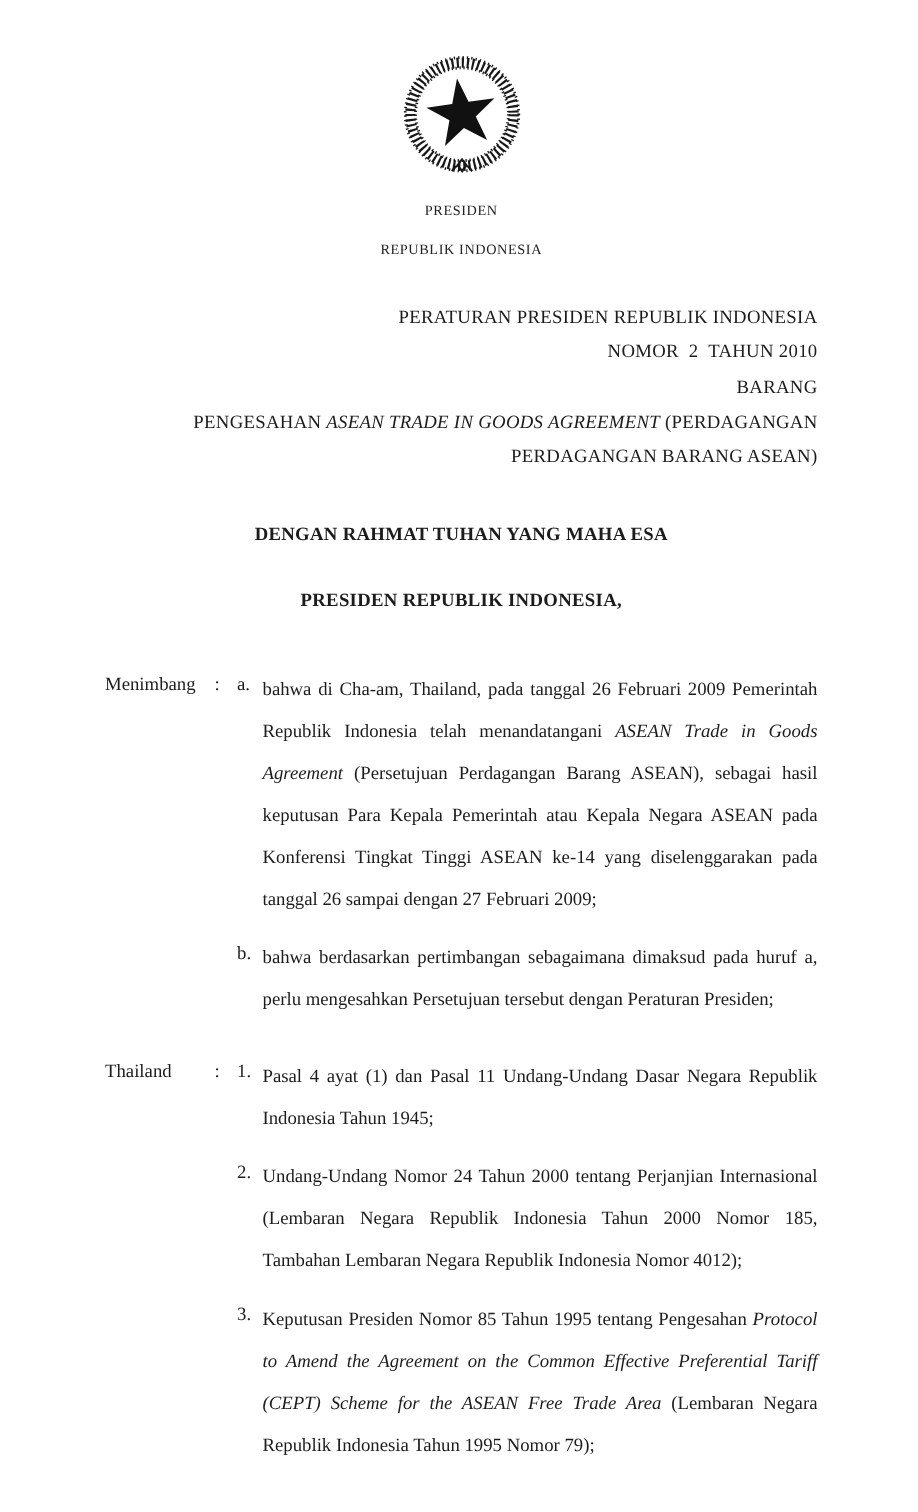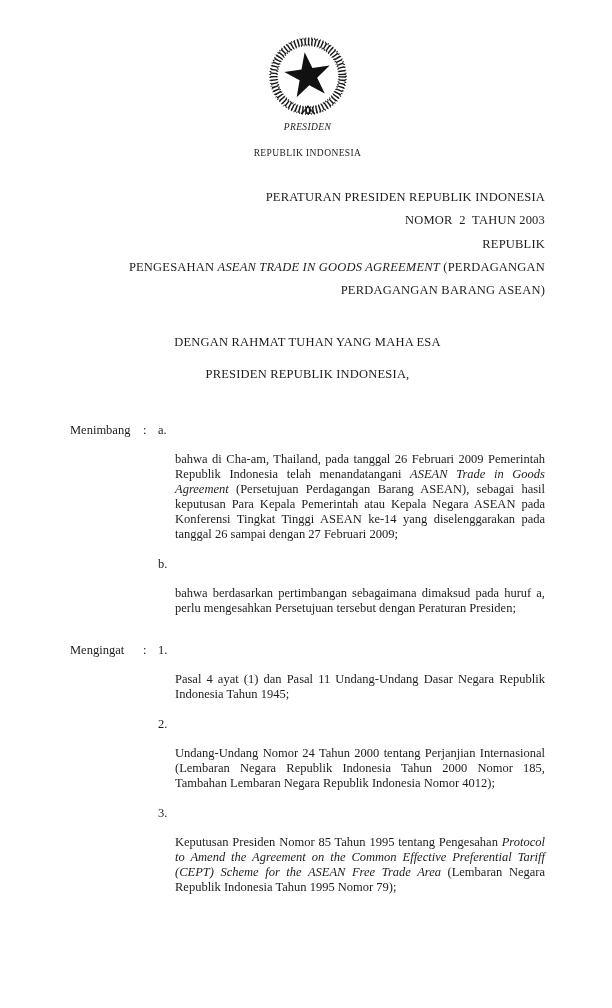--- a/index.html
+++ b/index.html
@@ -19,53 +19,52 @@
   
   .letterhead { text-align: center; padding-top: 34px; }
   .emblem { width: 90px; height: 86px; margin: 0 auto; display: block; }
   .org1, .org2 {
     font-size: 9.5px;
     line-height: 11px;
     letter-spacing: 0.4px;
     color: #222;
     margin-top: 15px;
   }
-  .org1 { margin-top: 2px; font-style: italic; }
+  .org1 { margin-top: 16px; }
   
   .title-block { margin-top: 27px; text-align: right; }
   .tline {
     line-height: 23.3px;
     white-space: pre-wrap;
     letter-spacing: 0.2px;
   }
   
   .preamble { margin-top: 29px; text-align: center; }
-  .preamble .pline { line-height: 23px; letter-spacing: 0.2px; }
-  .preamble .pline + .pline { margin-top: 9px; }
+  .preamble .pline { line-height: 23px; letter-spacing: 0.2px; font-weight: bold; }
+  .preamble .pline + .pline { margin-top: 21px; }
   
   .clauses { margin-top: 33px; }
   .clause {
     display: grid;
     grid-template-columns: 73px 15px 1fr;
     align-items: start;
   }
   .clause + .clause { margin-top: 23px; }
   .clabel, .ccolon { line-height: 23px; }
   .citems { min-width: 0; }
   .citem {
     display: grid;
     grid-template-columns: 17px 1fr;
     align-items: start;
   }
   .citem + .citem { margin-top: 11px; }
   .cmarker { line-height: 23px; }
   .ctext {
-    line-height: 15px;
+    line-height: 28px;
     text-align: justify;
-    margin-top: 33px;
   }
   .ctext i { font-style: italic; }
   .tline i { font-style: italic; }
   
   .catchword {
     margin-top: 118px;
     text-align: right;
     line-height: 23px;
     letter-spacing: 0.2px;
   }
@@ -87,22 +86,22 @@
         <path d="M50 84 l3.5 4.5 -3.5 4.5 -3.5 -4.5 z"></path>
         <path d="M46 89 l-4 4 M54 89 l4 4"></path>
       </g>
     </svg>
     <div class="org1">PRESIDEN</div>
     <div class="org2">REPUBLIK INDONESIA</div>
   </header>
 
   <section class="title-block">
     <div class="tline">PERATURAN PRESIDEN REPUBLIK INDONESIA</div>
-    <div class="tline">NOMOR  2  TAHUN 2003</div>
-    <div class="tline">REPUBLIK</div>
+    <div class="tline">NOMOR  2  TAHUN 2010</div>
+    <div class="tline">BARANG</div>
     <div class="tline"><span>PENGESAHAN </span><i>ASEAN TRADE IN GOODS AGREEMENT</i><span> (PERDAGANGAN</span></div>
     <div class="tline">PERDAGANGAN BARANG ASEAN)</div>
   </section>
 
   <section class="preamble">
     <div class="pline">DENGAN RAHMAT TUHAN YANG MAHA ESA</div>
     <div class="pline">PRESIDEN REPUBLIK INDONESIA,</div>
   </section>
 
   <section class="clauses">
@@ -116,21 +115,21 @@
           <div class="ctext"><span>bahwa di Cha-am, Thailand, pada tanggal 26 Februari 2009 Pemerintah Republik Indonesia telah menandatangani </span><i>ASEAN Trade in Goods Agreement</i><span> (Persetujuan Perdagangan Barang ASEAN), sebagai hasil keputusan Para Kepala Pemerintah atau Kepala Negara ASEAN pada Konferensi Tingkat Tinggi ASEAN ke-14 yang diselenggarakan pada tanggal 26 sampai dengan 27 Februari 2009;</span></div>
         </div>
         <div class="citem">
           <div class="cmarker">b.</div>
           <div class="ctext"><span>bahwa berdasarkan pertimbangan sebagaimana dimaksud pada huruf a, perlu mengesahkan Persetujuan tersebut dengan Peraturan Presiden;</span></div>
         </div>
       </div>
     </div>
 
     <div class="clause">
-      <div class="clabel">Mengingat</div>
+      <div class="clabel">Thailand</div>
       <div class="ccolon">:</div>
       <div class="citems">
         <div class="citem">
           <div class="cmarker">1.</div>
           <div class="ctext"><span>Pasal 4 ayat (1) dan Pasal 11 Undang-Undang Dasar Negara Republik Indonesia Tahun 1945;</span></div>
         </div>
         <div class="citem">
           <div class="cmarker">2.</div>
           <div class="ctext"><span>Undang-Undang Nomor 24 Tahun 2000 tentang Perjanjian Internasional (Lembaran Negara Republik Indonesia Tahun 2000 Nomor 185, Tambahan Lembaran Negara Republik Indonesia Nomor 4012);</span></div>
         </div>

